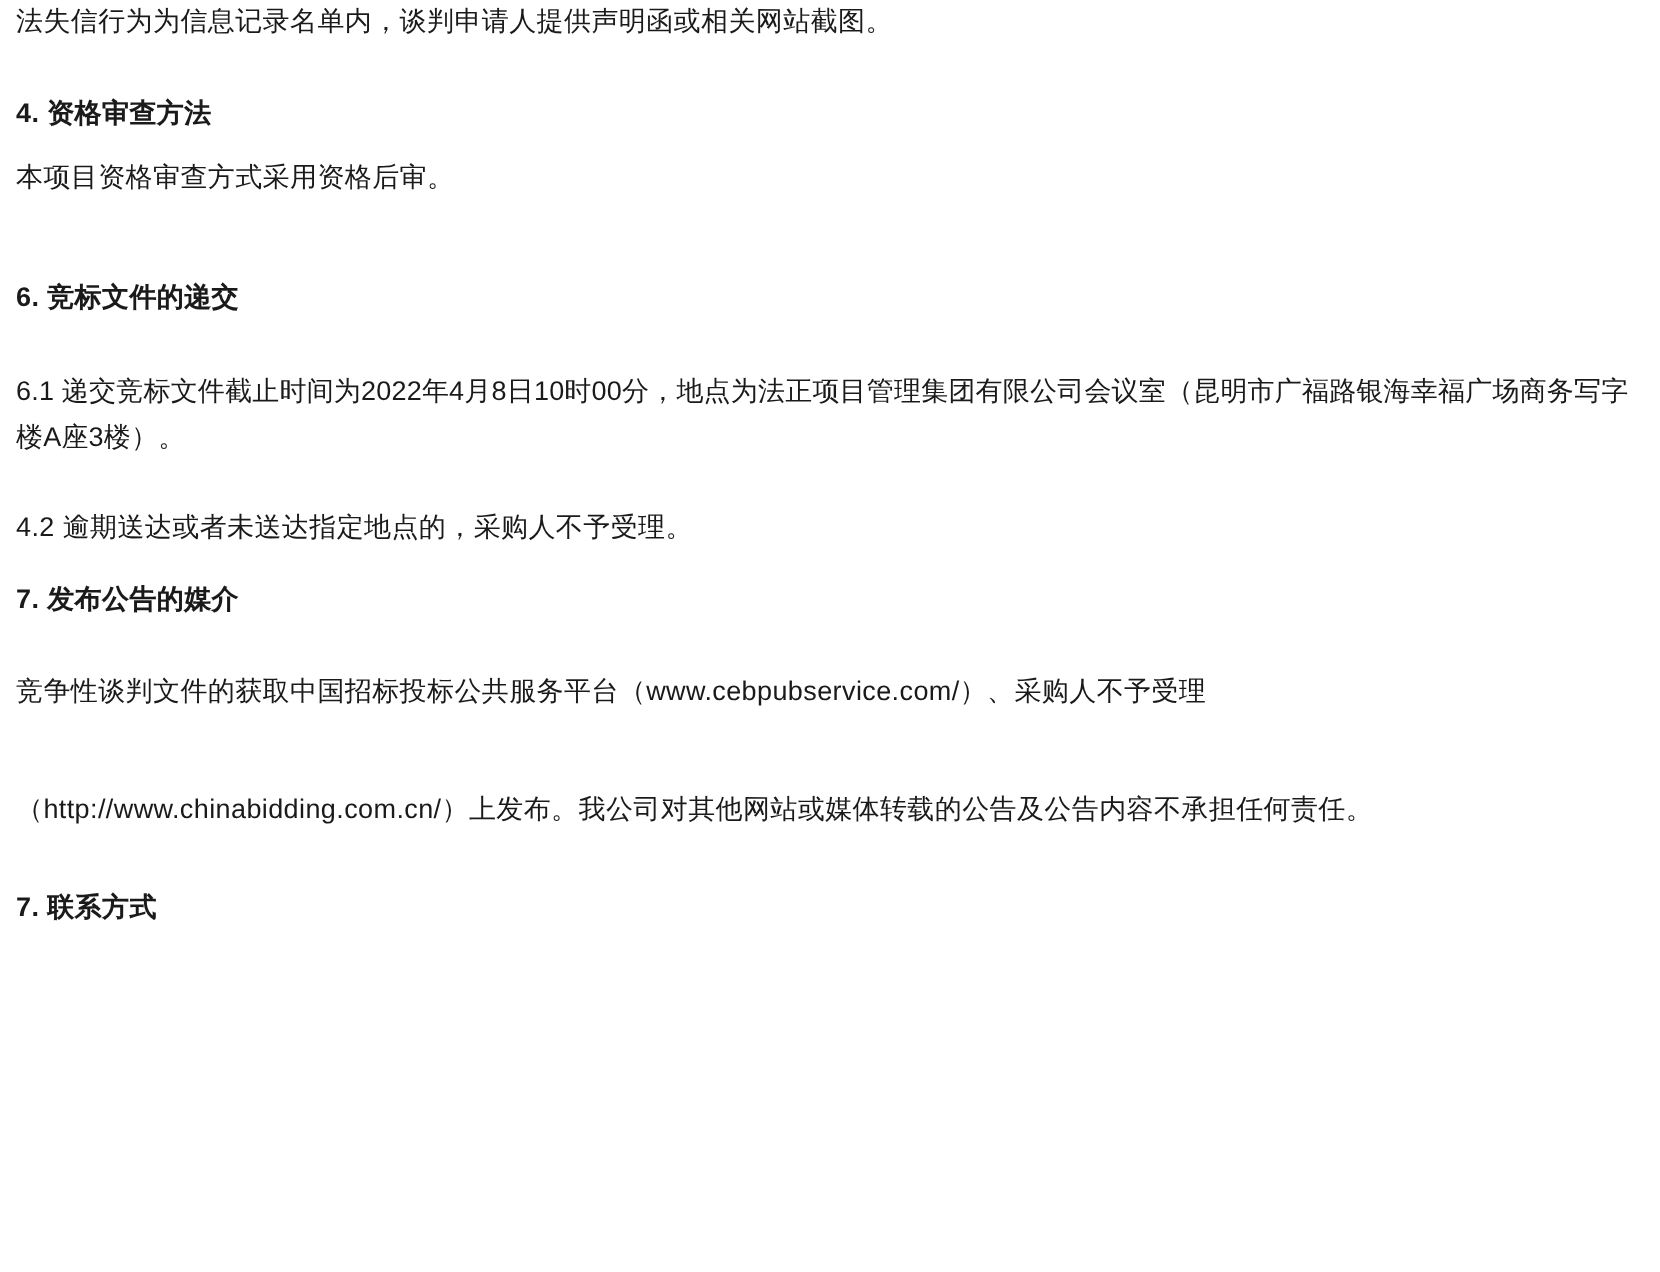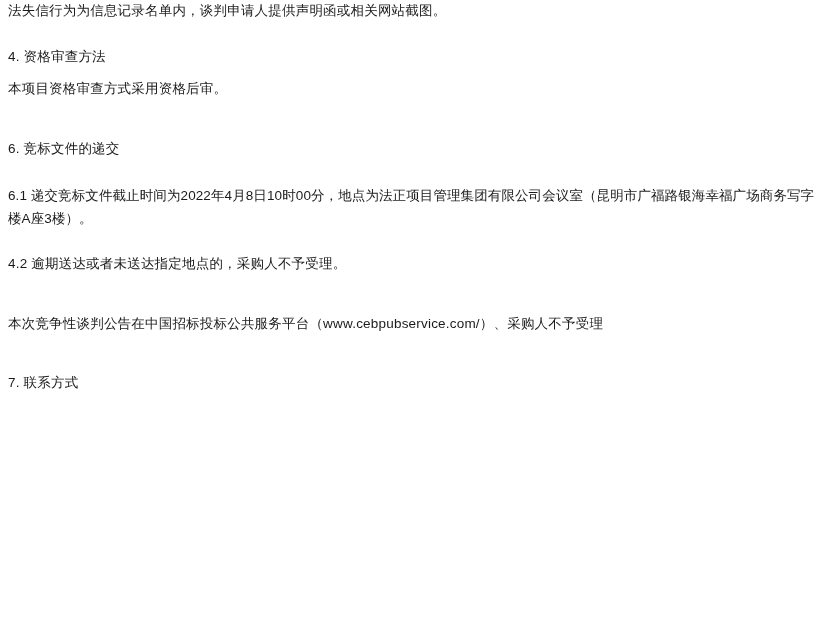--- a/index.html
+++ b/index.html
@@ -24,21 +24,21 @@
   .para {
     font-size: 13.5px;
     line-height: 22px;
     margin: 0;
     padding: 0;
     white-space: nowrap;
     letter-spacing: 0.2px;
   }
   .heading {
     font-size: 13.5px;
-    font-weight: normal;
+    font-weight: bold;
     line-height: 22px;
     margin: 0;
     white-space: nowrap;
     letter-spacing: 0.2px;
   }
   .spacer-sm { height: 10px; }
   .spacer-md { height: 14px; }
   .bold { font-weight: normal; }
   .line {
     font-size: 13.5px;
@@ -86,23 +86,25 @@
     <p class="heading">6. 竞标文件的递交</p>
     <div class="spacer-sm"></div>
     <p class="multi">6.1 递交竞标文件截止时间为2022年4月8日10时00分，地点为法正项目管理集团有限公司会议室（昆明市广福路银海幸福广场商务写字楼A座3楼）。</p>
     <div class="spacer-sm"></div>
     <p class="para">4.2 逾期送达或者未送达指定地点的，采购人不予受理。</p>
   </div>
 
   <div class="spacer-md"></div>
 
   <div>
+    <p class="heading">7. 发布公告的媒介</p>
     <div class="spacer-sm"></div>
-    <p class="line overflow-hidden-row"><span>本次竞争性谈判公告在</span><span class="bold">中国招标投标公共服务平台（www.cebpubservice.com/）</span><span>、</span><span class="bold">采购人不予受理</span></p>
+    <p class="line overflow-hidden-row"><span>竞争性谈判文件的获取</span><span class="bold">中国招标投标公共服务平台（www.cebpubservice.com/）</span><span>、</span><span class="bold">采购人不予受理</span></p>
     <div class="spacer-sm"></div>
+    <p class="line overflow-hidden-row"><span class="bold">（http://www.chinabidding.com.cn/）</span><span class="bold">上发布。</span><span>我公司对其他网站或媒体转载的公告及公告内容不承担任何责任。</span></p>
   </div>
 
   <div class="spacer-md"></div>
 
   <div>
     <p class="heading">7. 联系方式</p>
     <div class="spacer-md"></div>
 
   </div>
 

